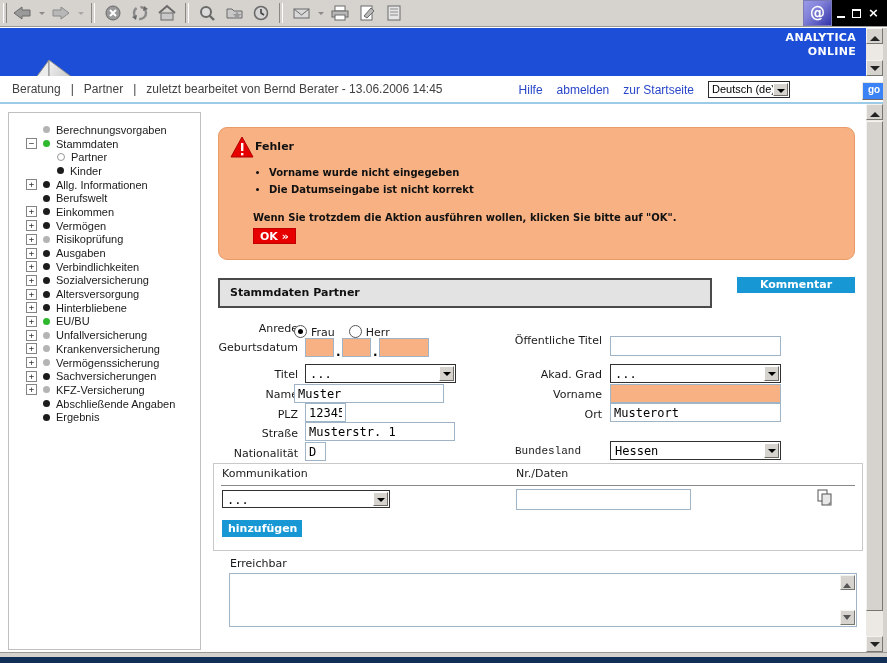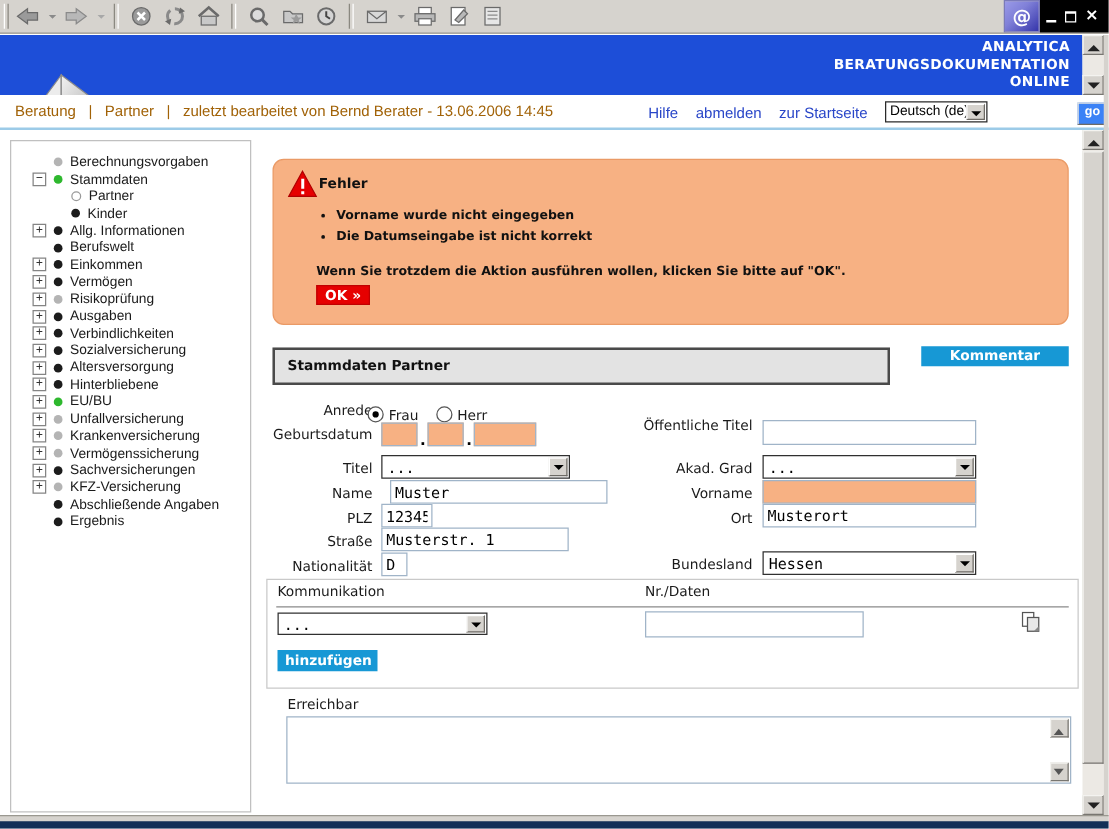--- a/index.html
+++ b/index.html
@@ -21,21 +21,21 @@
   .wc-restore{width:7px;height:6px;border:1px solid #fff;border-top:2px solid #fff;}
   .wc-close{color:#fff;font:bold 13px/12px "DejaVu Sans",sans-serif;}
 
   
   #header{left:0;top:28px;width:866px;height:48px;background:#1d4ed8;}
   #logo{left:28px;top:31px;}
   #header-title{right:10px;top:3px;text-align:right;color:#fff;font:bold 11px/14px "DejaVu Sans",sans-serif;letter-spacing:.3px;}
 
   
   #crumbbar{left:0;top:76px;width:887px;height:26px;background:#fff;border-bottom:2px solid #9ccbe8;}
-  #crumbs{left:12px;top:6px;font:12px "Liberation Sans",sans-serif;color:#a16207;display:flex;gap:10px;align-items:center;}
+  #crumbs{left:12px;top:6px;font:12px "Liberation Sans",sans-serif;color:#404040;display:flex;gap:10px;align-items:center;}
   #crumb-right{right:97px;top:5px;display:flex;gap:14px;align-items:center;font:12px "Liberation Sans",sans-serif;}
   #crumb-right a{color:#2946c8;text-decoration:none;}
   #lang-sel{width:82px;height:17px;position:relative;background:#fff;border:1px solid #2a2a2a;box-sizing:border-box;font:11px/15px "Liberation Sans",sans-serif;padding-left:3px;}
   #go-btn{left:862px;top:82px;width:22px;height:16px;background:#3b82f6;border:1px solid;border-color:#e8e6e0 #6d6a65 #6d6a65 #e8e6e0;
           color:#fff;font:bold 10px/14px "Liberation Sans",sans-serif;text-align:center;}
 
   
   #sidebar{left:8px;top:112px;width:193px;height:538px;border:1px solid #c0c0c0;background:#fff;box-sizing:border-box;padding-top:10px;}
   .titem{display:flex;align-items:center;height:13.7px;font:11px "Liberation Sans",sans-serif;color:#1a1a1a;white-space:nowrap;}
   .titem.root{padding-left:22px;}
@@ -217,21 +217,20 @@
           </linearGradient>
         </defs>
       <polygon points="21,1 4,24 21,43" fill="#ececec" stroke="#8a8a8a"></polygon>
       <polygon points="21,1 49,22 21,43" fill="url(#lg)" stroke="#8a8a8a"></polygon>
       <line x1="10" y1="28" x2="16" y2="24" stroke="#9a9a9a"></line>
       <line x1="11" y1="31" x2="17" y2="27" stroke="#9a9a9a"></line>
     </svg>
   </div>
   <div class="abs" id="header-title">
     <div>ANALYTICA</div>
-    <div>BERATUNGSDOKUMENTATION</div>
     <div>ONLINE</div>
   </div>
 </div>
 
 <div class="abs sb-col" style="left:866px;top:28px;width:17px;height:48px;">
   <span class="sb-btn" style="top:0;">
       <span class="arr up"></span>
     </span>
   <span class="sb-btn" style="top:32px;">
       <span class="arr down"></span>
@@ -401,21 +400,21 @@
 <span class="abs datesep" style="left:373px;top:345px;">.</span>
 <input class="txt salmon" style="left: 379px; top: 338px; width: 50px;" value="">
 
 <div class="abs flabel" style="left:210px;top:368px;">Titel</div>
 <div class="xsel" style="left:305px;top:364px;width:151px;">
   <span class="xsel-val">...</span>
   <span class="xsel-btn"></span>
 </div>
 
 <div class="abs flabel" style="left:210px;top:388px;">Name</div>
-<input class="txt" style="left: 312px; top: 384px; width: 174px;" value="Muster">
+<input class="txt" style="left: 294px; top: 384px; width: 150px;" value="Muster">
 
 <div class="abs flabel" style="left:210px;top:408px;">PLZ</div>
 <input class="txt" style="left: 305px; top: 403px; width: 41px;" value="12345">
 
 <div class="abs flabel" style="left:210px;top:427px;">Straße</div>
 <input class="txt" style="left: 305px; top: 422px; width: 150px;" value="Musterstr. 1">
 
 <div class="abs flabel" style="left:210px;top:447px;">Nationalität</div>
 <input class="txt" style="left: 305px; top: 442px; width: 21px;" value="D">
 
@@ -427,21 +426,21 @@
   <span class="xsel-val">...</span>
   <span class="xsel-btn"></span>
 </div>
 
 <div class="abs flabel" style="left:514px;top:388px;">Vorname</div>
 <input class="txt salmon" style="left: 610px; top: 384px; width: 171px;" value="">
 
 <div class="abs flabel" style="left:514px;top:408px;">Ort</div>
 <input class="txt" style="left: 610px; top: 403px; width: 171px;" value="Musterort">
 
-<div class="abs flabel" style="left:514px;top:445px;">Bundesland</div>
+<div class="abs flabel" style="left:493px;top:445px;font-family:Liberation Mono, monospace;">Bundesland</div>
 <div class="xsel" style="left:610px;top:441px;width:171px;">
   <span class="xsel-val">Hessen</span>
   <span class="xsel-btn"></span>
 </div>
 
 <div class="abs" id="komm-panel"></div>
 <div class="abs klabel" style="left:222px;top:467px;">Kommunikation</div>
 <div class="abs klabel" style="left:516px;top:467px;">Nr./Daten</div>
 <div class="abs" id="komm-rule"></div>
 <div class="xsel" style="left:222px;top:490px;width:168px;height:18px;">

